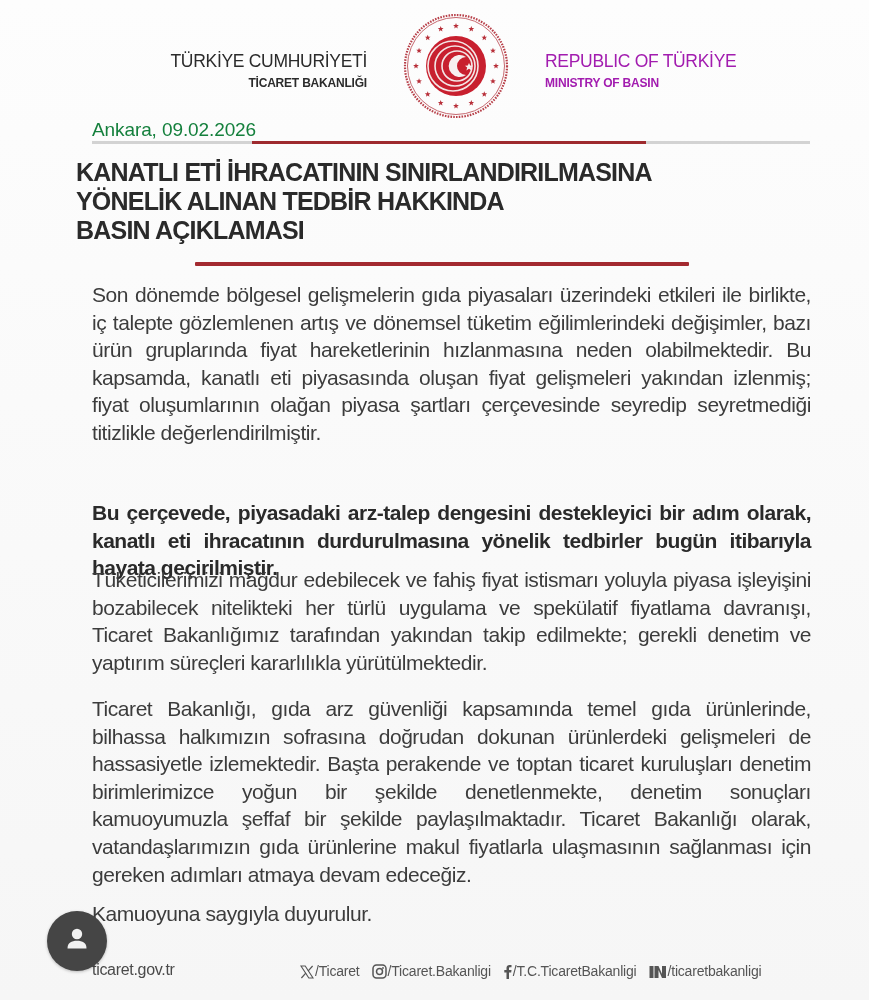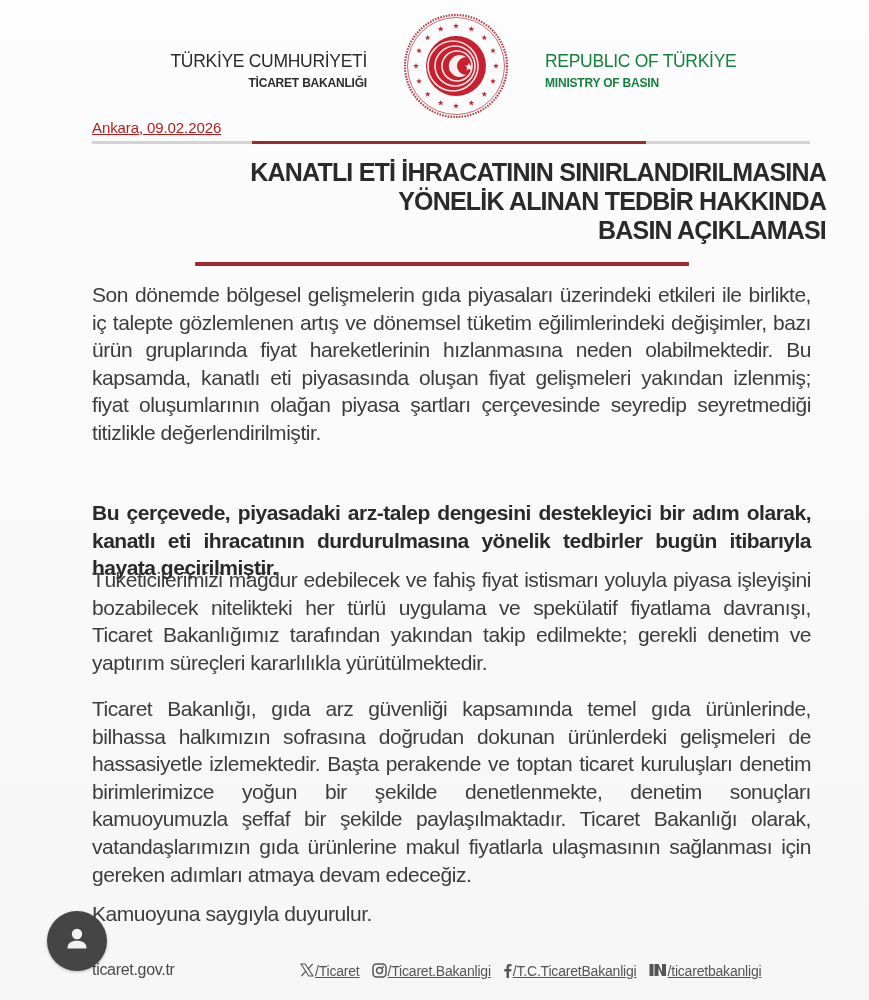--- a/index.html
+++ b/index.html
@@ -12,43 +12,43 @@
     }
     .page { position: absolute; left: 16px; top: 0; width: 869px; height: 975px; }
 
     
     .hdr-left {
       position: absolute; right: 518px; top: 50px;
       text-align: right; color: #2b2b2b; line-height: 22px;
     }
     .hdr-right {
       position: absolute; left: 529px; top: 50px;
-      text-align: left; color: #15803d; line-height: 22px;
+      text-align: left; color: #a21caf; line-height: 22px;
     }
     .hdr-line1 { font-size: 17.5px; font-weight: normal; letter-spacing: -0.3px; display: block; }
     .hdr-line2 { font-size: 12px; font-weight: bold; letter-spacing: -0.2px; display: block; }
 
     .emblem { position: absolute; left: 387px; top: 13px; width: 106px; height: 106px; }
 
     .date {
       position: absolute; left: 76px; top: 119px;
-      font-size: 15px; color: #b91c1c; letter-spacing: -0.1px; text-decoration: underline;
+      font-size: 19px; color: #15803d; letter-spacing: -0.1px;
     }
     .rule-gray {
       position: absolute; left: 76px; top: 141px; width: 718px; height: 3px;
       background: #d3d3d3;
     }
     .rule-red {
       position: absolute; left: 236px; top: 141px; width: 394px; height: 3px;
       background: #9e2a2e;
     }
 
     .title {
       position: absolute; left: 60px; top: 158px; width: 750px;
-      text-align: right; font-weight: bold; font-size: 25px;
+      text-align: left; font-weight: bold; font-size: 25px;
       line-height: 29px; color: #2a2a2a; letter-spacing: -0.8px;
     }
     .title span { display: block; }
     .title-rule {
       position: absolute; left: 179px; top: 262px; width: 494px; height: 4px;
       background: #a32a30; border-radius: 1px;
     }
 
     
     .para {
@@ -66,21 +66,21 @@
     
     .site {
       position: absolute; left: 76px; top: 961px;
       font-size: 16px; color: #4a4a4a; letter-spacing: -0.3px;
     }
     .socials {
       position: absolute; left: 284px; top: 963px;
       display: flex; align-items: center; gap: 0;
       font-size: 14px; color: #555; letter-spacing: -0.2px;
     }
-    .social { display: flex; align-items: flex-start; margin-right: 12px; text-decoration: underline; }
+    .social { display: flex; align-items: flex-end; margin-right: 12px; }
     .social .ico { display: inline-flex; align-items: center; justify-content: center; margin-right: 1px; color: #555; }
     .social .ico svg { display: block; }
 
     
     .avatar-btn {
       position: absolute; left: 31px; top: 911px; width: 60px; height: 60px;
       border-radius: 50%; background: #454545;
       display: flex; align-items: center; justify-content: center;
       box-shadow: 0 1px 3px rgba(0,0,0,0.25);
       cursor: pointer;

